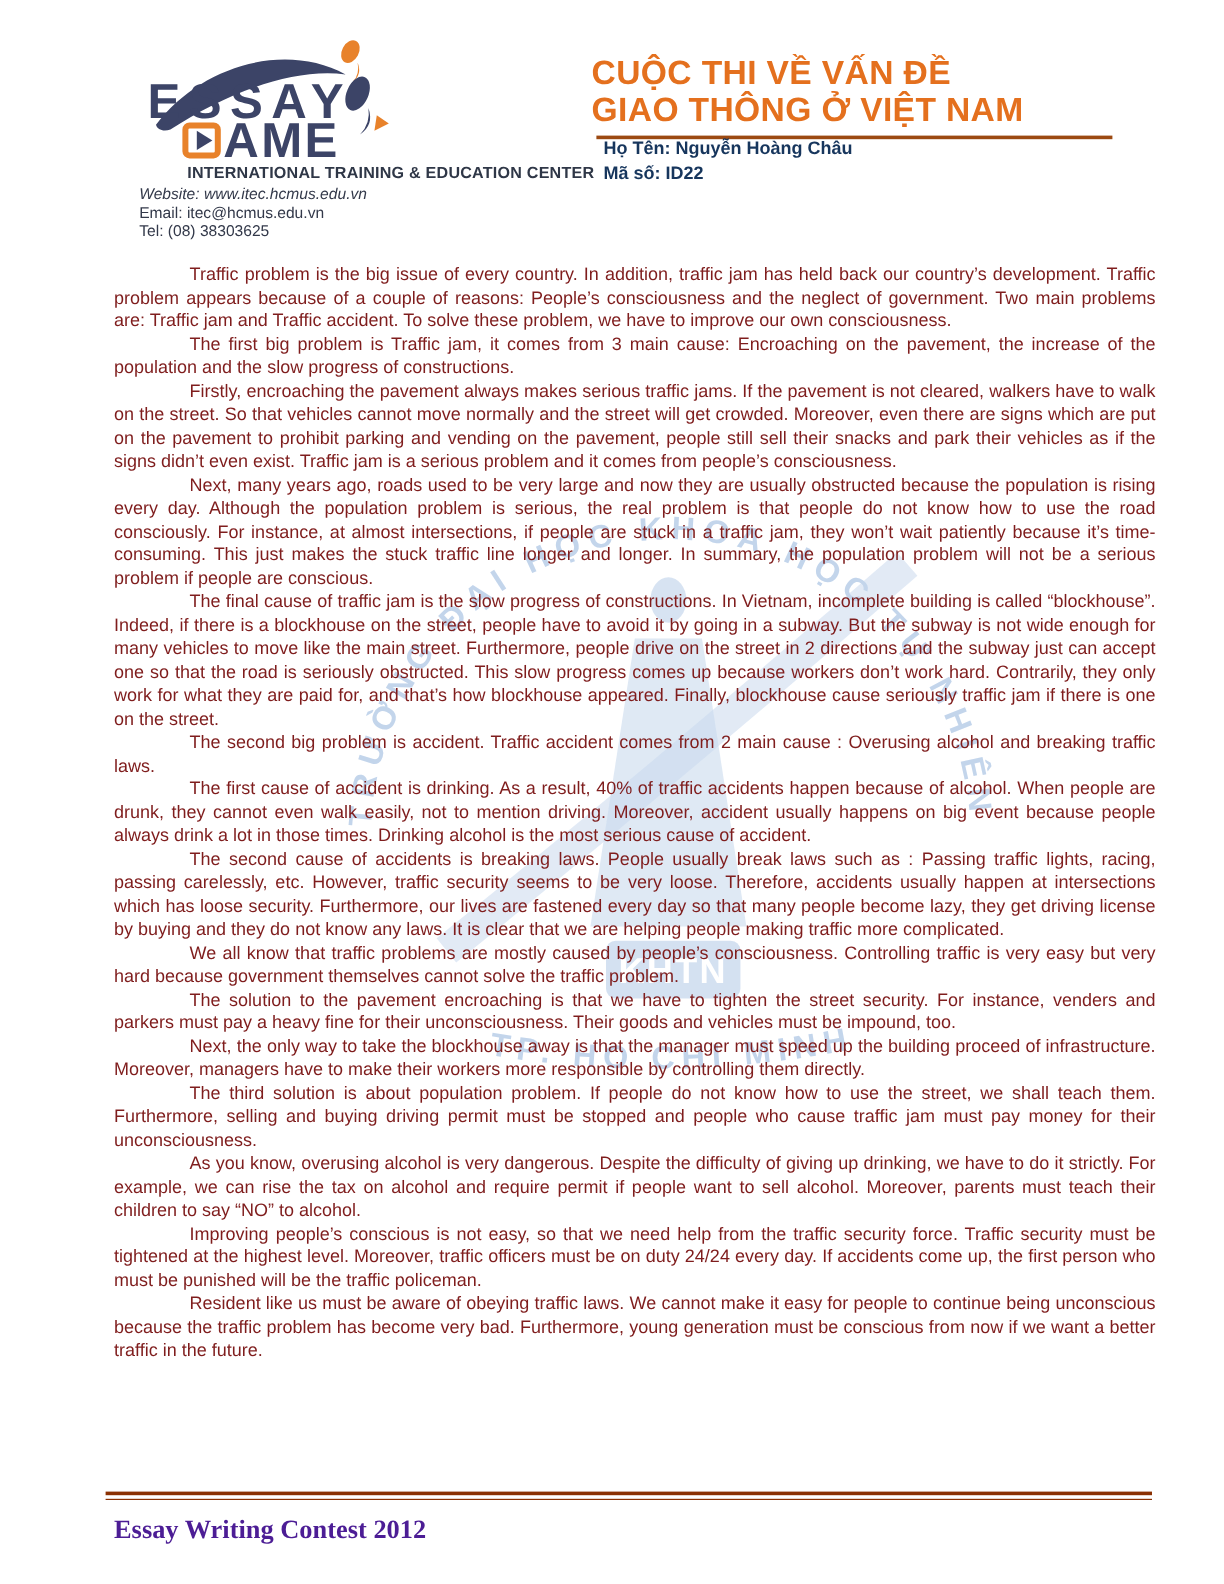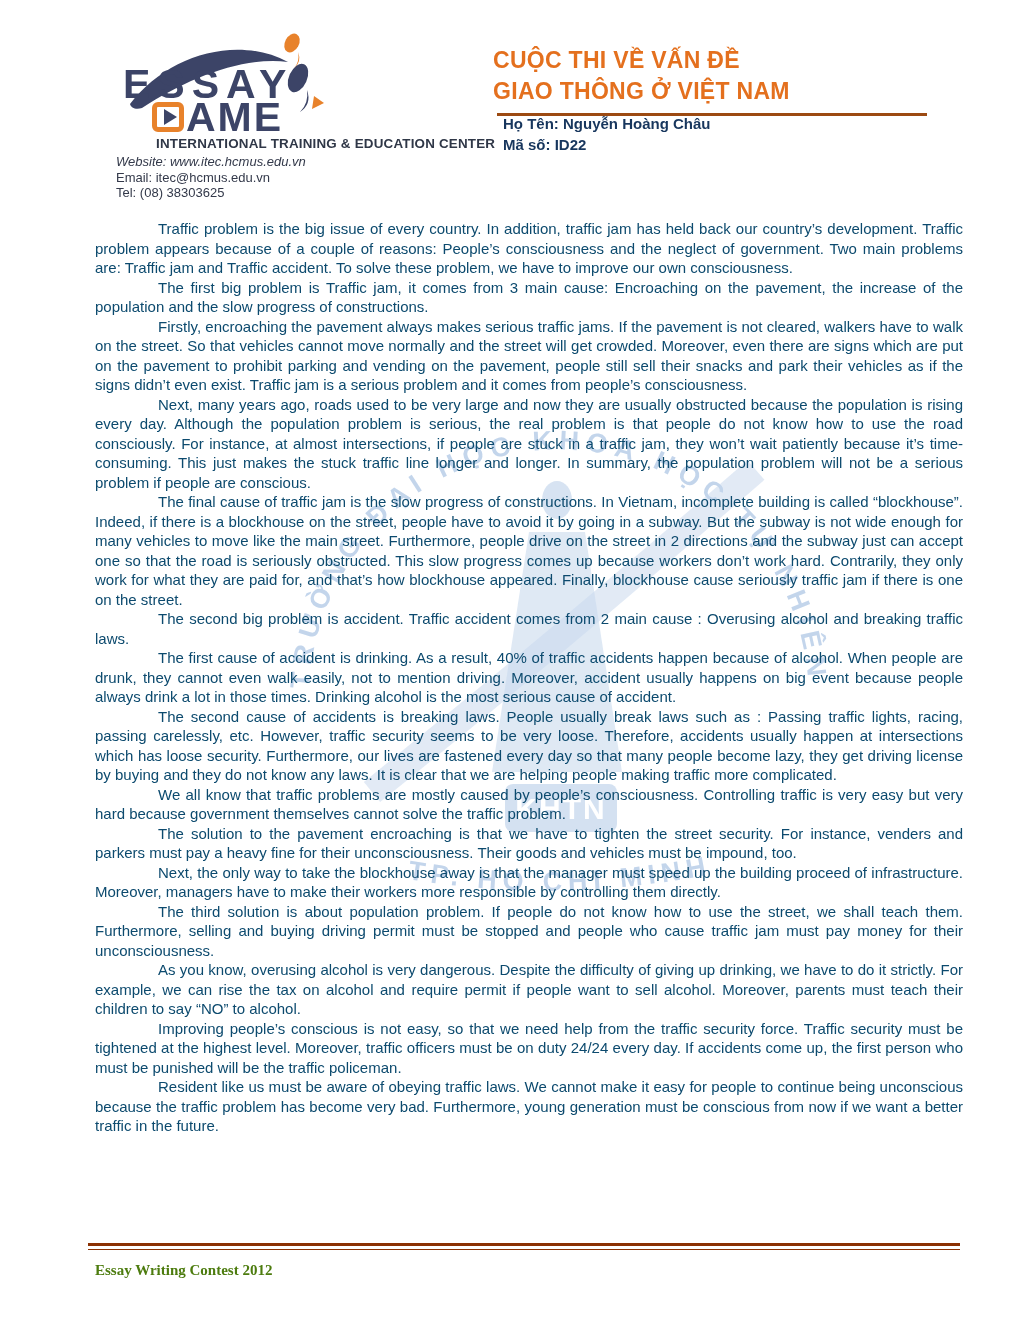--- a/index.html
+++ b/index.html
@@ -18,33 +18,33 @@
   .g-box{width:22px;height:20px;border:5px solid #e8822b;border-radius:6px;
     display:flex;align-items:center;justify-content:center;margin-right:2px;}
   .g-tri{width:0;height:0;border-left:13px solid #3c4467;border-top:8px solid transparent;border-bottom:8px solid transparent;margin-left:4px;}
   .logo-word2{font-size:41px;font-weight:bold;letter-spacing:2px;color:#3c4467;line-height:1;}
   .contact{position:absolute;left:116px;top:136px;z-index:2;color:#2f3747;}
   .contact .org{font-size:13.4px;font-weight:bold;letter-spacing:.2px;margin-bottom:3px;padding-left:40px;}
   .contact .line{font-size:13px;line-height:15.5px;color:#33394a;}
   .contact .it{font-style:italic;}
   
   .contest-title{position:absolute;left:493px;top:45px;width:450px;z-index:2;
-    color:#e4701e;font-size:23px;font-weight:bold;line-height:31px;letter-spacing:.3px;}
+    color:#e4701e;font-size:28px;font-weight:bold;line-height:31px;letter-spacing:.3px;}
   .title-rule{position:absolute;left:497px;top:113px;width:430px;height:3px;background:#9c4a12;z-index:2;}
   .author{position:absolute;left:503px;top:114px;z-index:2;color:#17365d;font-size:15px;font-weight:bold;line-height:20.5px;}
   
   .essay{position:absolute;left:95px;top:219px;width:868px;z-index:1;
-    color:#0c4a6e;font-size:15px;line-height:19.5px;text-align:justify;}
+    color:#7f1d1d;font-size:15px;line-height:19.5px;text-align:justify;}
   .essay p{margin:0;text-indent:63px;}
   
   .footer-rule{position:absolute;left:88px;top:1243px;width:872px;height:3px;z-index:2;
     border-top:3px solid #8b3103;border-bottom:1px solid #8b3103;}
   .footer-text{position:absolute;left:95px;top:1262px;z-index:2;
     font-family:"Liberation Serif","DejaVu Serif",serif;
-    font-size:15px;font-weight:bold;color:#4d7c0f;}
+    font-size:22px;font-weight:bold;color:#4c1d95;}
 </style>
 </head>
 <body>
 
 <svg class="watermark" viewBox="0 0 1020 1320" xmlns="http://www.w3.org/2000/svg">
   <defs>
     <path id="arcTop" d="M 330 800 A 250 250 0 1 1 790 795"></path>
     <path id="arcBottom" d="M 372 872 Q 557 912 748 866"></path>
   </defs>
   <g opacity="0.62">

